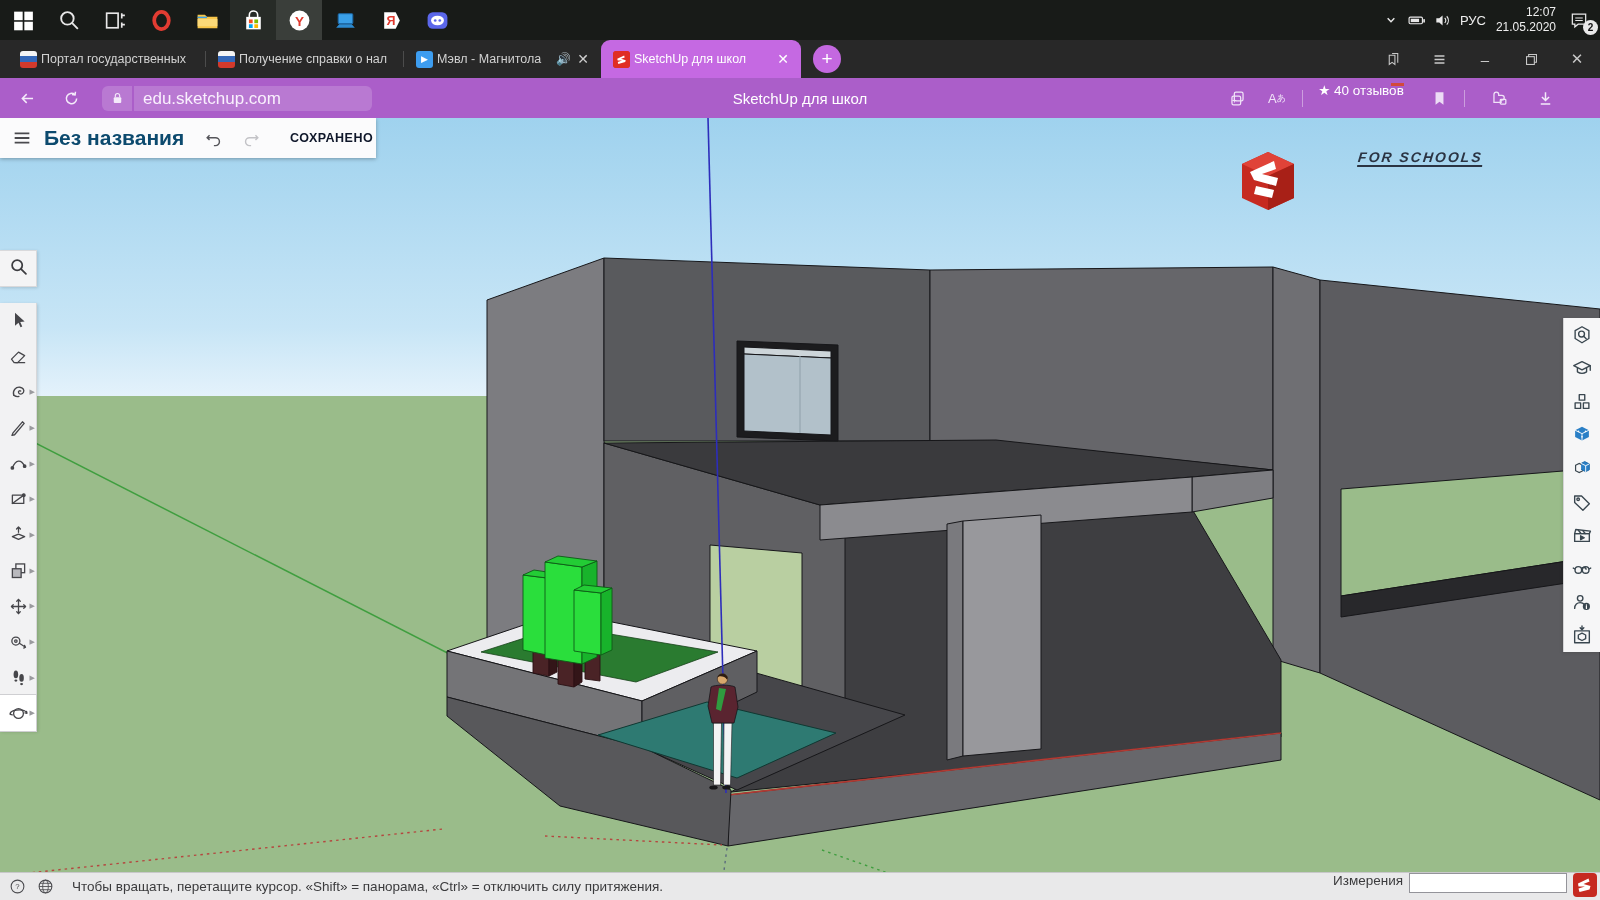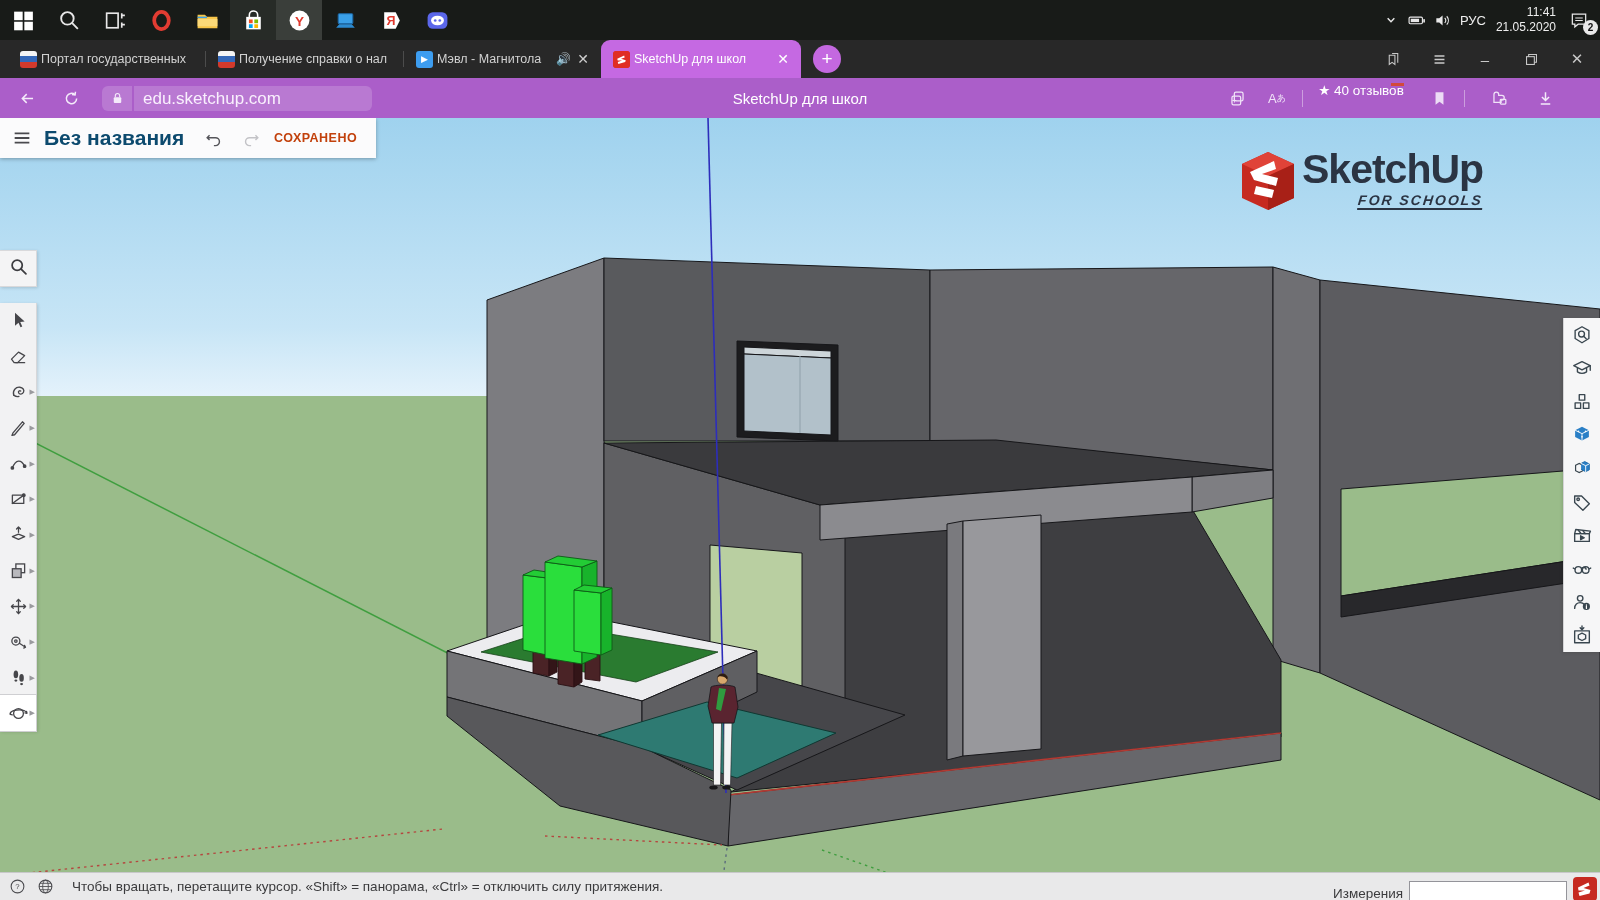--- a/index.html
+++ b/index.html
@@ -56,21 +56,21 @@
   .canvas{position:absolute;left:0;top:118px;width:1600px;height:754px;overflow:hidden;background:#cfe9f7;}
   .scene{position:absolute;left:0;top:0;}
 
   
   .sk-header{position:absolute;left:0;top:0;width:376px;height:40px;background:#fbfbfc;box-shadow:0 1px 4px rgba(0,0,0,.3);display:flex;align-items:center;z-index:5;}
   .sk-menu{width:44px;display:flex;justify-content:center;cursor:pointer;}
   .sk-menu svg{width:22px;height:22px;}
   .sk-title{font-size:21px;font-weight:bold;color:#0c4a6e;width:150px;}
   .sk-undo,.sk-redo{width:38px;display:flex;justify-content:center;cursor:pointer;}
   .sk-undo svg,.sk-redo svg{width:19px;height:19px;}
-  .sk-saved{font-size:12.5px;font-weight:bold;letter-spacing:.5px;color:#c2410c;margin-left:4px;cursor:pointer;}
+  .sk-saved{font-size:12.5px;font-weight:bold;letter-spacing:.5px;color:#0f172a;margin-left:20px;cursor:pointer;}
 
   
   .searchbox{position:absolute;left:0;top:132px;width:37px;height:37px;background:#f4f4f5;border:1px solid #d9d9db;border-left:none;display:flex;align-items:center;justify-content:center;z-index:5;cursor:pointer;box-shadow:1px 1px 3px rgba(0,0,0,.15);}
   .searchbox svg{width:21px;height:21px;}
   .toolstrip{position:absolute;left:0;top:185px;width:37px;height:428px;background:#f2f2f3;border-right:1px solid #d7d7d9;z-index:5;box-shadow:1px 1px 3px rgba(0,0,0,.15);display:flex;flex-direction:column;}
   .tool{flex:1;position:relative;display:flex;align-items:center;justify-content:center;color:#46464a;cursor:pointer;}
   .tool svg{width:21px;height:21px;}
   .tool .fly{position:absolute;right:1px;top:50%;transform:translateY(-50%);font-size:7px;color:#9a9a9e;}
   .tool.sel{background:#ffffff;outline:1px solid #cfcfd2;}
 
@@ -85,21 +85,21 @@
   .sk-logo-cube{width:56px;height:62px;margin-top:2px;}
   .sk-logo-text{margin-left:6px;}
   .sk-logo-name{font-size:41px;font-weight:bold;color:#2b3443;letter-spacing:-1px;line-height:1.05;}
   .sk-logo-sub{font-size:14px;font-style:italic;font-weight:bold;color:#2b3443;letter-spacing:2px;border-bottom:2px solid #2b3443;display:inline-block;margin-left:56px;transform:skewX(-6deg);}
 
   
   .statusbar{position:absolute;left:0;top:872px;width:1600px;height:28px;background:#e9e9ea;border-top:1px solid #c8c8ca;display:flex;align-items:center;font-size:13.5px;color:#3b3b3d;}
   .sb-ico{width:22px;height:22px;display:flex;align-items:center;justify-content:center;margin-left:6px;cursor:pointer;color:#4a4a4e;}
   .sb-ico svg{width:17px;height:17px;}
   .sb-hint{margin-left:16px;}
-  .sb-right{position:absolute;right:0;top:0;height:28px;display:flex;align-items:flex-end;}
+  .sb-right{position:absolute;right:0;top:0;height:28px;display:flex;align-items:flex-start;}
   .sb-meas-label{margin-right:6px;}
   .sb-input{width:158px;height:20px;border:1px solid #94949a;background:#fff;font-size:12px;padding:0 4px;}
   .sb-logo{width:24px;height:24px;margin:0 3px 0 6px;}
 </style>
 </head>
 <body>
 
 <div id="screen">
 
   <div class="taskbar">
@@ -187,21 +187,21 @@
           </svg>
         </span>
       <span class="tico">
           <svg viewBox="0 0 24 24">
             <path d="M4,10 v5 h3.5 l4,3.5 v-12 l-4,3.5 z" fill="#e8e8e8"></path>
             <path d="M14,9.5 a4,4 0 0 1 0,6 M16.5,7.5 a7.5,7.5 0 0 1 0,10" fill="none" stroke="#e8e8e8" stroke-width="1.4"></path>
           </svg>
         </span>
       <span class="tb-lang">РУС</span>
       <span class="tb-clock">
-        <span>11:41</span><br>
+        <span>12:07</span><br>
         <span>21.05.2020</span>
       </span>
       <span class="tb-notif">
         <svg viewBox="0 0 24 24">
             <path d="M4,5 h16 v12 h-9 l-4,3.2 v-3.2 h-3 z" fill="none" stroke="#e8e8e8" stroke-width="1.5"></path>
             <path d="M7.5,9.5 h9 M7.5,12.5 h9" stroke="#e8e8e8" stroke-width="1.3"></path>
           </svg>
         <span class="tb-badge">2</span>
       </span>
     </div>
@@ -415,21 +415,20 @@
 
     <div class="sk-logo">
       <svg class="sk-logo-cube" viewBox="0 0 56 62">
         <polygon points="28,2 54,14 54,48 28,60 2,48 2,14" fill="#c62a21"></polygon>
         <polygon points="28,2 54,14 28,26 2,14" fill="#e04338"></polygon>
         <polygon points="28,26 54,14 54,48 28,60" fill="#a82017"></polygon>
         <path d="M10,22 L34,11 L36,19 L22,24 L38,28 L36,36 L14,30 Z" fill="#fff"></path>
         <path d="M16,36 L34,40 L32,48 L14,44 Z" fill="#fff"></path>
       </svg>
       <div class="sk-logo-text">
-        <div class="sk-logo-name">SketchUp</div>
         <div class="sk-logo-sub">FOR SCHOOLS</div>
       </div>
     </div>
 
     <div class="sk-header">
       <span class="sk-menu">
           <svg viewBox="0 0 24 24">
             <path d="M4,7 h16 M4,12 h16 M4,17 h16" stroke="#4a4a4e" stroke-width="2"></path>
           </svg>
         </span>

